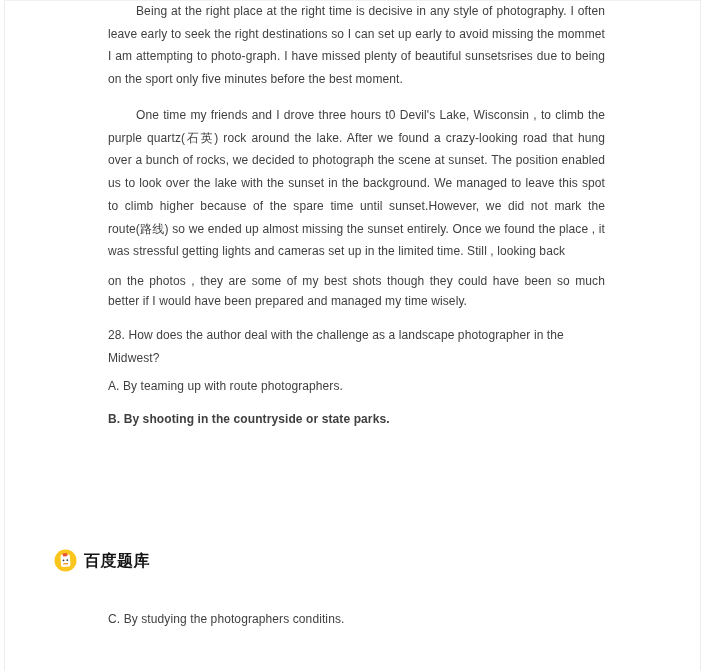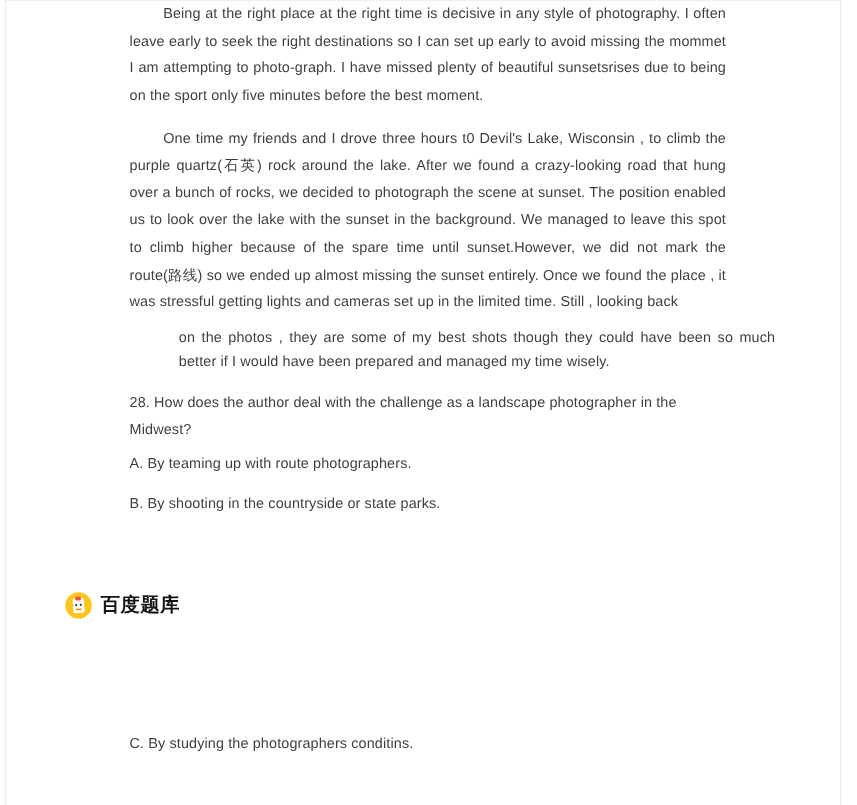--- a/index.html
+++ b/index.html
@@ -28,21 +28,21 @@
     font-size: 12px;
     line-height: 22.7px;
     letter-spacing: 0.1px;
   }
   .para { text-align: justify; text-indent: 28px; }
   .para3 { text-align: justify; text-indent: 0; line-height: 20px; }
   .question { width: 502px; line-height: 23px; }
   .option { width: 502px; line-height: 22px; }
 
   .logo {
-    position: absolute; left: 54px; top: 493px;
+    position: absolute; left: 54px; top: 549px;
     display: flex; align-items: center; gap: 7px;
     cursor: pointer;
   }
   .logo-icon { width: 23px; height: 23px; display: block; }
   .logo-text {
     font-size: 16px; font-weight: 700; color: #141414;
     letter-spacing: 0.5px; line-height: 23px;
   }
 </style>
 </head>
@@ -51,27 +51,27 @@
 <div class="stage">
 
   <div class="page-border-h"></div>
   <div class="page-border-v" style="left:4px;"></div>
   <div class="page-border-v" style="left:700px;"></div>
 
   <div class="txt para" style="top:0px;">Being at the right place at the right time is decisive in any style of photography. I often leave early to seek the right destinations so I can set up early to avoid missing the mommet I am attempting to photo-graph. I have missed plenty of beautiful sunsetsrises due to being on the sport only five minutes before the best moment.</div>
 
   <div class="txt para" style="top:104px;">One time my friends and I drove three hours t0 Devil's Lake, Wisconsin , to climb the purple quartz(石英) rock around the lake. After we found a crazy-looking road that hung over a bunch of rocks, we decided to photograph the scene at sunset. The position enabled us to look over the lake with the sunset in the background. We managed to leave this spot to climb higher because of the spare time until sunset.However, we did not mark the route(路线) so we ended up almost missing the sunset entirely. Once we found the place , it was stressful getting lights and cameras set up in the limited time. Still , looking back</div>
 
-  <div class="txt para3" style="top:271px;margin-left:41px;">on the photos , they are some of my best shots though they could have been so much better if I would have been prepared and managed my time wisely.</div>
+  <div class="txt para3" style="top:271px;">on the photos , they are some of my best shots though they could have been so much better if I would have been prepared and managed my time wisely.</div>
 
   <div class="txt question" style="top:324px;">28. How does the author deal with the challenge as a landscape photographer in the Midwest?</div>
 
   <div class="txt option" style="top:375px;">A. By teaming up with route photographers.</div>
 
-  <div class="txt option" style="top:408px;">B. By shooting in the countryside or state parks.</div>
+  <div class="txt option" style="top:408px;font-weight:bold;">B. By shooting in the countryside or state parks.</div>
 
   <div class="logo">
     <svg class="logo-icon" viewBox="0 0 23 23">
       <circle cx="11.5" cy="11.5" r="11" fill="#fbc51d"></circle>
       <g transform="rotate(-4 11.5 12)">
         <rect x="6.8" y="5.6" width="9.4" height="12.2" rx="1.6" fill="#ffffff"></rect>
         <rect x="9.2" y="4.2" width="4.6" height="3.2" rx="1" fill="#e8503a"></rect>
         <circle cx="9.6" cy="11.2" r="0.9" fill="#3a3a3a"></circle>
         <circle cx="13.4" cy="11.2" r="0.9" fill="#3a3a3a"></circle>
         <rect x="9.0" y="14.2" width="5.0" height="1.3" rx="0.6" fill="#f08c1f"></rect>

